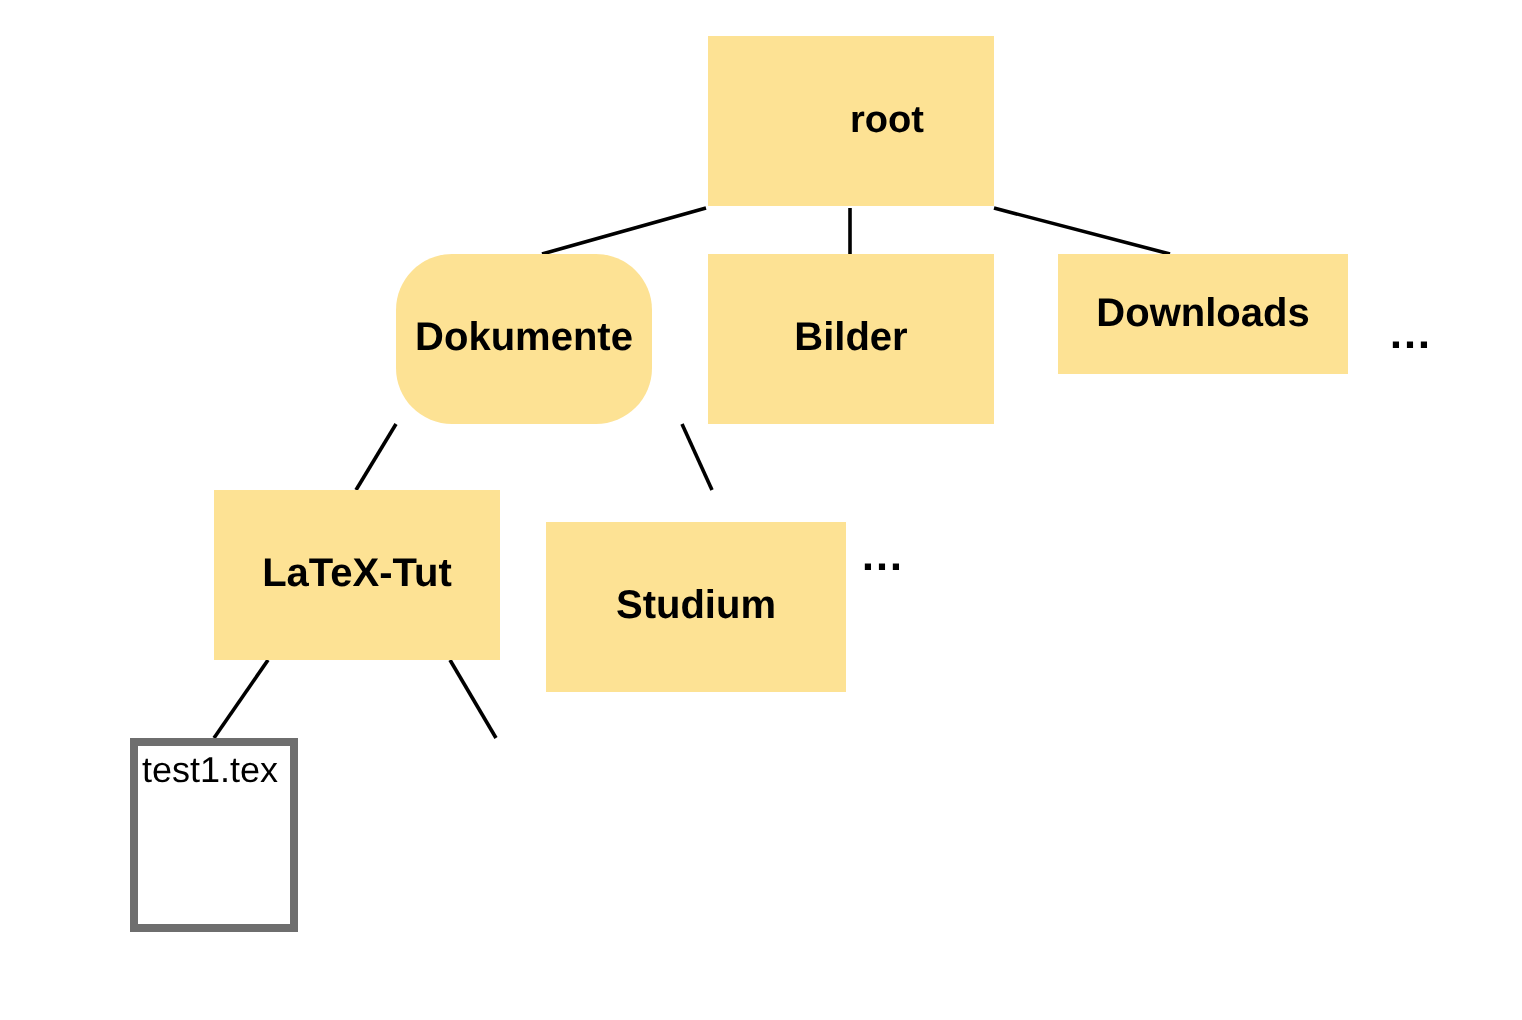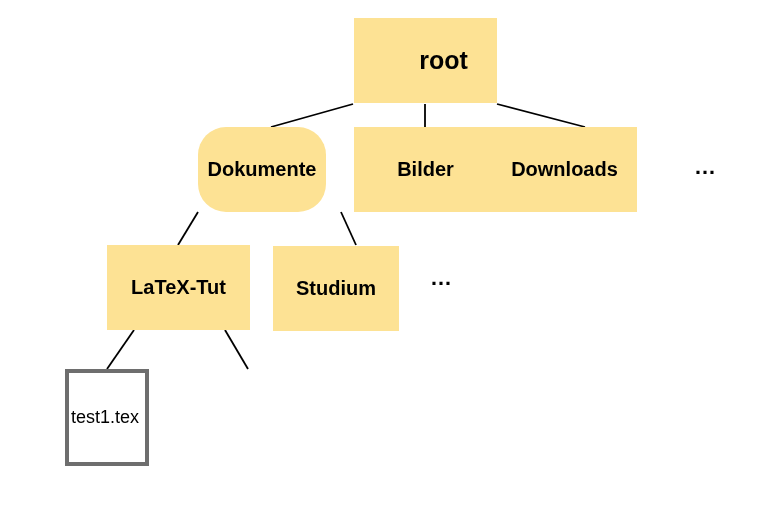--- a/index.html
+++ b/index.html
@@ -27,48 +27,48 @@
     align-items: center;
     justify-content: center;
     color: #000000;
   }
   .folder {
     background: #FDE294;
     font-weight: bold;
     font-size: 20px;
   }
   .folder.root-node {
-    font-size: 25px;
+    font-size: 19px;
     padding-left: 36px;
   }
   .file {
     background: #ffffff;
     border: 4px solid #6E6E6E;
-    align-items: center;
+    align-items: flex-start;
     justify-content: flex-start;
     padding: 2px 2px;
     font-size: 18px;
     font-weight: normal;
   }
   .dots {
     position: absolute;
     font-weight: bold;
     font-size: 22px;
     color: #000000;
     display: flex;
     align-items: flex-end;
     justify-content: center;
   }
   
   .pos-root       { left: 354px; top: 18px;  width: 143px; height: 85px; }
   .pos-dokumente  { left: 198px; top: 127px; width: 128px; height: 85px; border-radius: 28px; }
   .pos-bilder     { left: 354px; top: 127px; width: 143px; height: 85px; text-align: center; }
-  .pos-downloads  { left: 492px; top: 127px; width: 145px; height: 85px; }
+  .pos-downloads  { left: 529px; top: 127px; width: 145px; height: 60px; }
   .pos-latextut   { left: 107px; top: 245px; width: 143px; height: 85px; }
-  .pos-studium    { left: 273px; top: 246px; width: 126px; height: 85px; }
+  .pos-studium    { left: 273px; top: 261px; width: 150px; height: 85px; }
   .pos-file1      { left: 65px;  top: 369px; width: 84px;  height: 97px; }
   .pos-file2      { left: 208px; top: 369px; width: 84px;  height: 97px; }
   .pos-dots1      { left: 686px; top: 150px; width: 38px;  height: 30px; }
   .pos-dots2      { left: 422px; top: 261px; width: 38px;  height: 30px; }
 </style>
 </head>
 <body>
 
 <div class="canvas">
 

